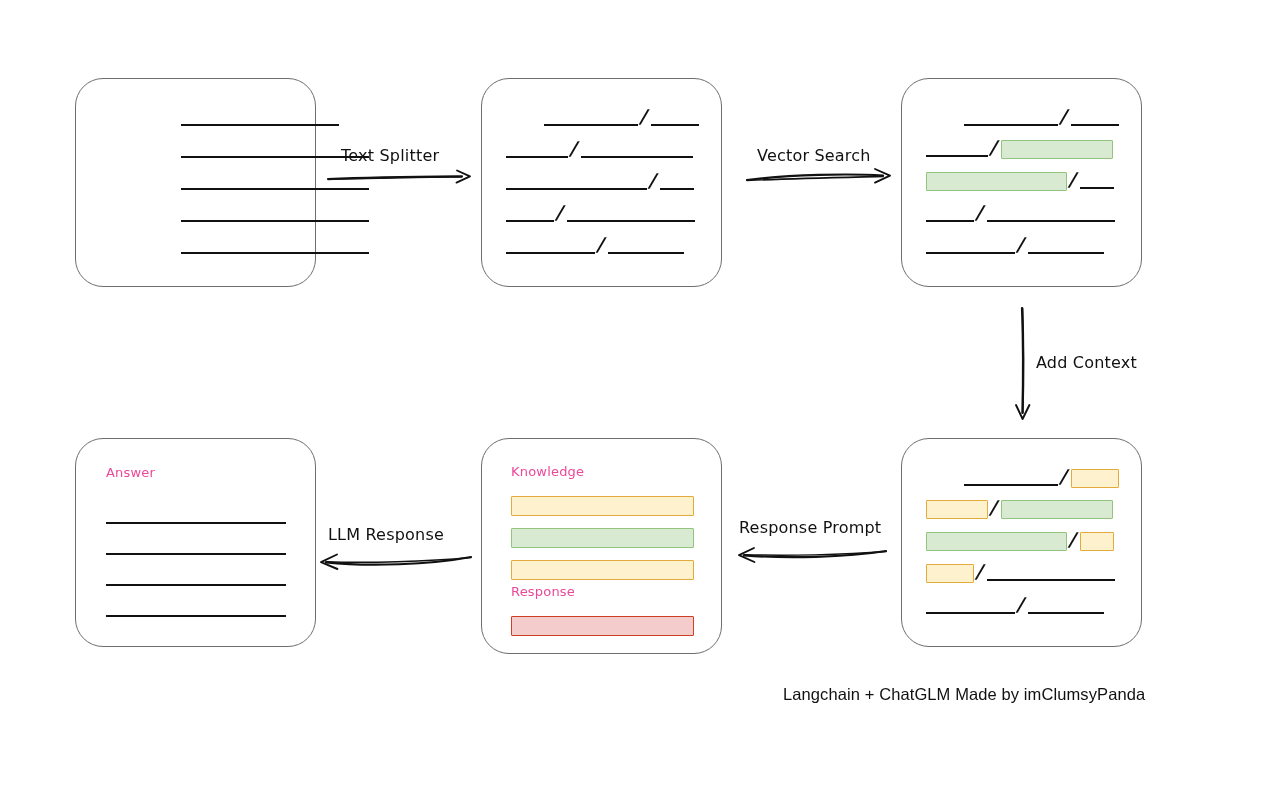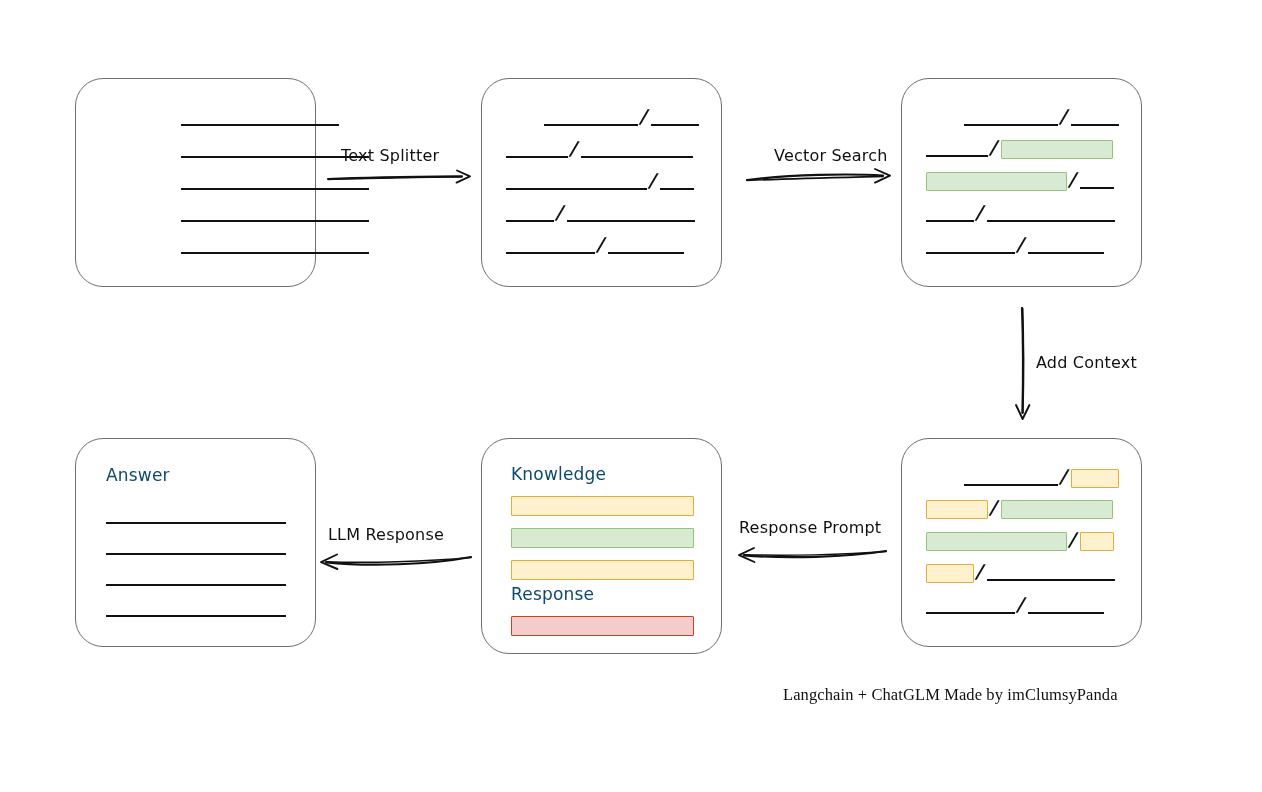--- a/index.html
+++ b/index.html
@@ -75,23 +75,23 @@
     align-self: flex-end;
     margin-bottom: 1px;
   }
   .chunk.green  { background: #d9ead3; border: 1.6px solid #93c47d; }
   .chunk.yellow { background: #fdf2cd; border: 1.6px solid #e2ab3b; }
 
   
   .box-title {
     position: absolute;
     font-family: "DejaVu Sans", sans-serif;
-    font-size: 17px;
+    font-size: 13px;
     letter-spacing: 0.2px;
-    color: #0c4a6e;
+    color: #ec4899;
     white-space: nowrap;
   }
 
   
   .bar {
     position: absolute;
     box-sizing: border-box;
     height: 20px;
     border-radius: 1px;
   }
@@ -111,21 +111,21 @@
     color: #111111;
     white-space: nowrap;
     letter-spacing: 0.2px;
   }
 
   
   #footer-credit {
     position: absolute;
     left: 783px;
     top: 685px;
-    font-family: Liberation Serif, serif;
+    font-family: Liberation Sans, sans-serif;
     font-size: 16.5px;
     color: #111111;
     white-space: nowrap;
     letter-spacing: 0.1px;
   }
 </style>
 </head>
 <body>
 
 <div id="canvas">
@@ -274,21 +274,21 @@
     </div>
   </div>
 
   <div class="arrow-label" style="left:341px; top:146px;">Text Splitter</div>
   <svg class="arrow-svg" style="left:326px; top:164px;" width="150" height="30" viewBox="0 0 150 30">
     <path d="M2,15 C50,13.2 100,12.7 136,12.3" stroke="#111" stroke-width="2.1" fill="none" stroke-linecap="round"></path>
     <path d="M2,15.6 C50,14.2 100,13.6 136,13.1" stroke="#111" stroke-width="1.1" fill="none" stroke-linecap="round"></path>
     <path d="M131,6.5 L144,12.4 L130.5,18.6" stroke="#111" stroke-width="1.8" fill="none" stroke-linejoin="round" stroke-linecap="round"></path>
   </svg>
 
-  <div class="arrow-label" style="left:774px; top:146px;">Vector Search</div>
+  <div class="arrow-label" style="left:757px; top:146px;">Vector Search</div>
   <svg class="arrow-svg" style="left:745px; top:163px;" width="150" height="30" viewBox="0 0 150 30">
     <path d="M2,17 C45,11.5 105,10.4 138,12.6" stroke="#111" stroke-width="2.2" fill="none" stroke-linecap="round"></path>
     <path d="M2,17.4 C48,15.6 108,14.2 138,13.4" stroke="#111" stroke-width="1.6" fill="none" stroke-linecap="round"></path>
     <path d="M130,6 L145,12.6 L130,19.6" stroke="#111" stroke-width="1.9" fill="none" stroke-linejoin="round" stroke-linecap="round"></path>
   </svg>
 
   <div class="arrow-label" style="left:1036px; top:353px;">Add Context</div>
   <svg class="arrow-svg" style="left:1010px; top:305px;" width="34" height="118" viewBox="0 0 34 118">
     <path d="M12,3 C13.4,40 13.2,78 12.4,108" stroke="#111" stroke-width="2.2" fill="none" stroke-linecap="round"></path>
     <path d="M12.8,3 C14.1,40 13.9,78 13.1,108" stroke="#111" stroke-width="1.2" fill="none" stroke-linecap="round"></path>

